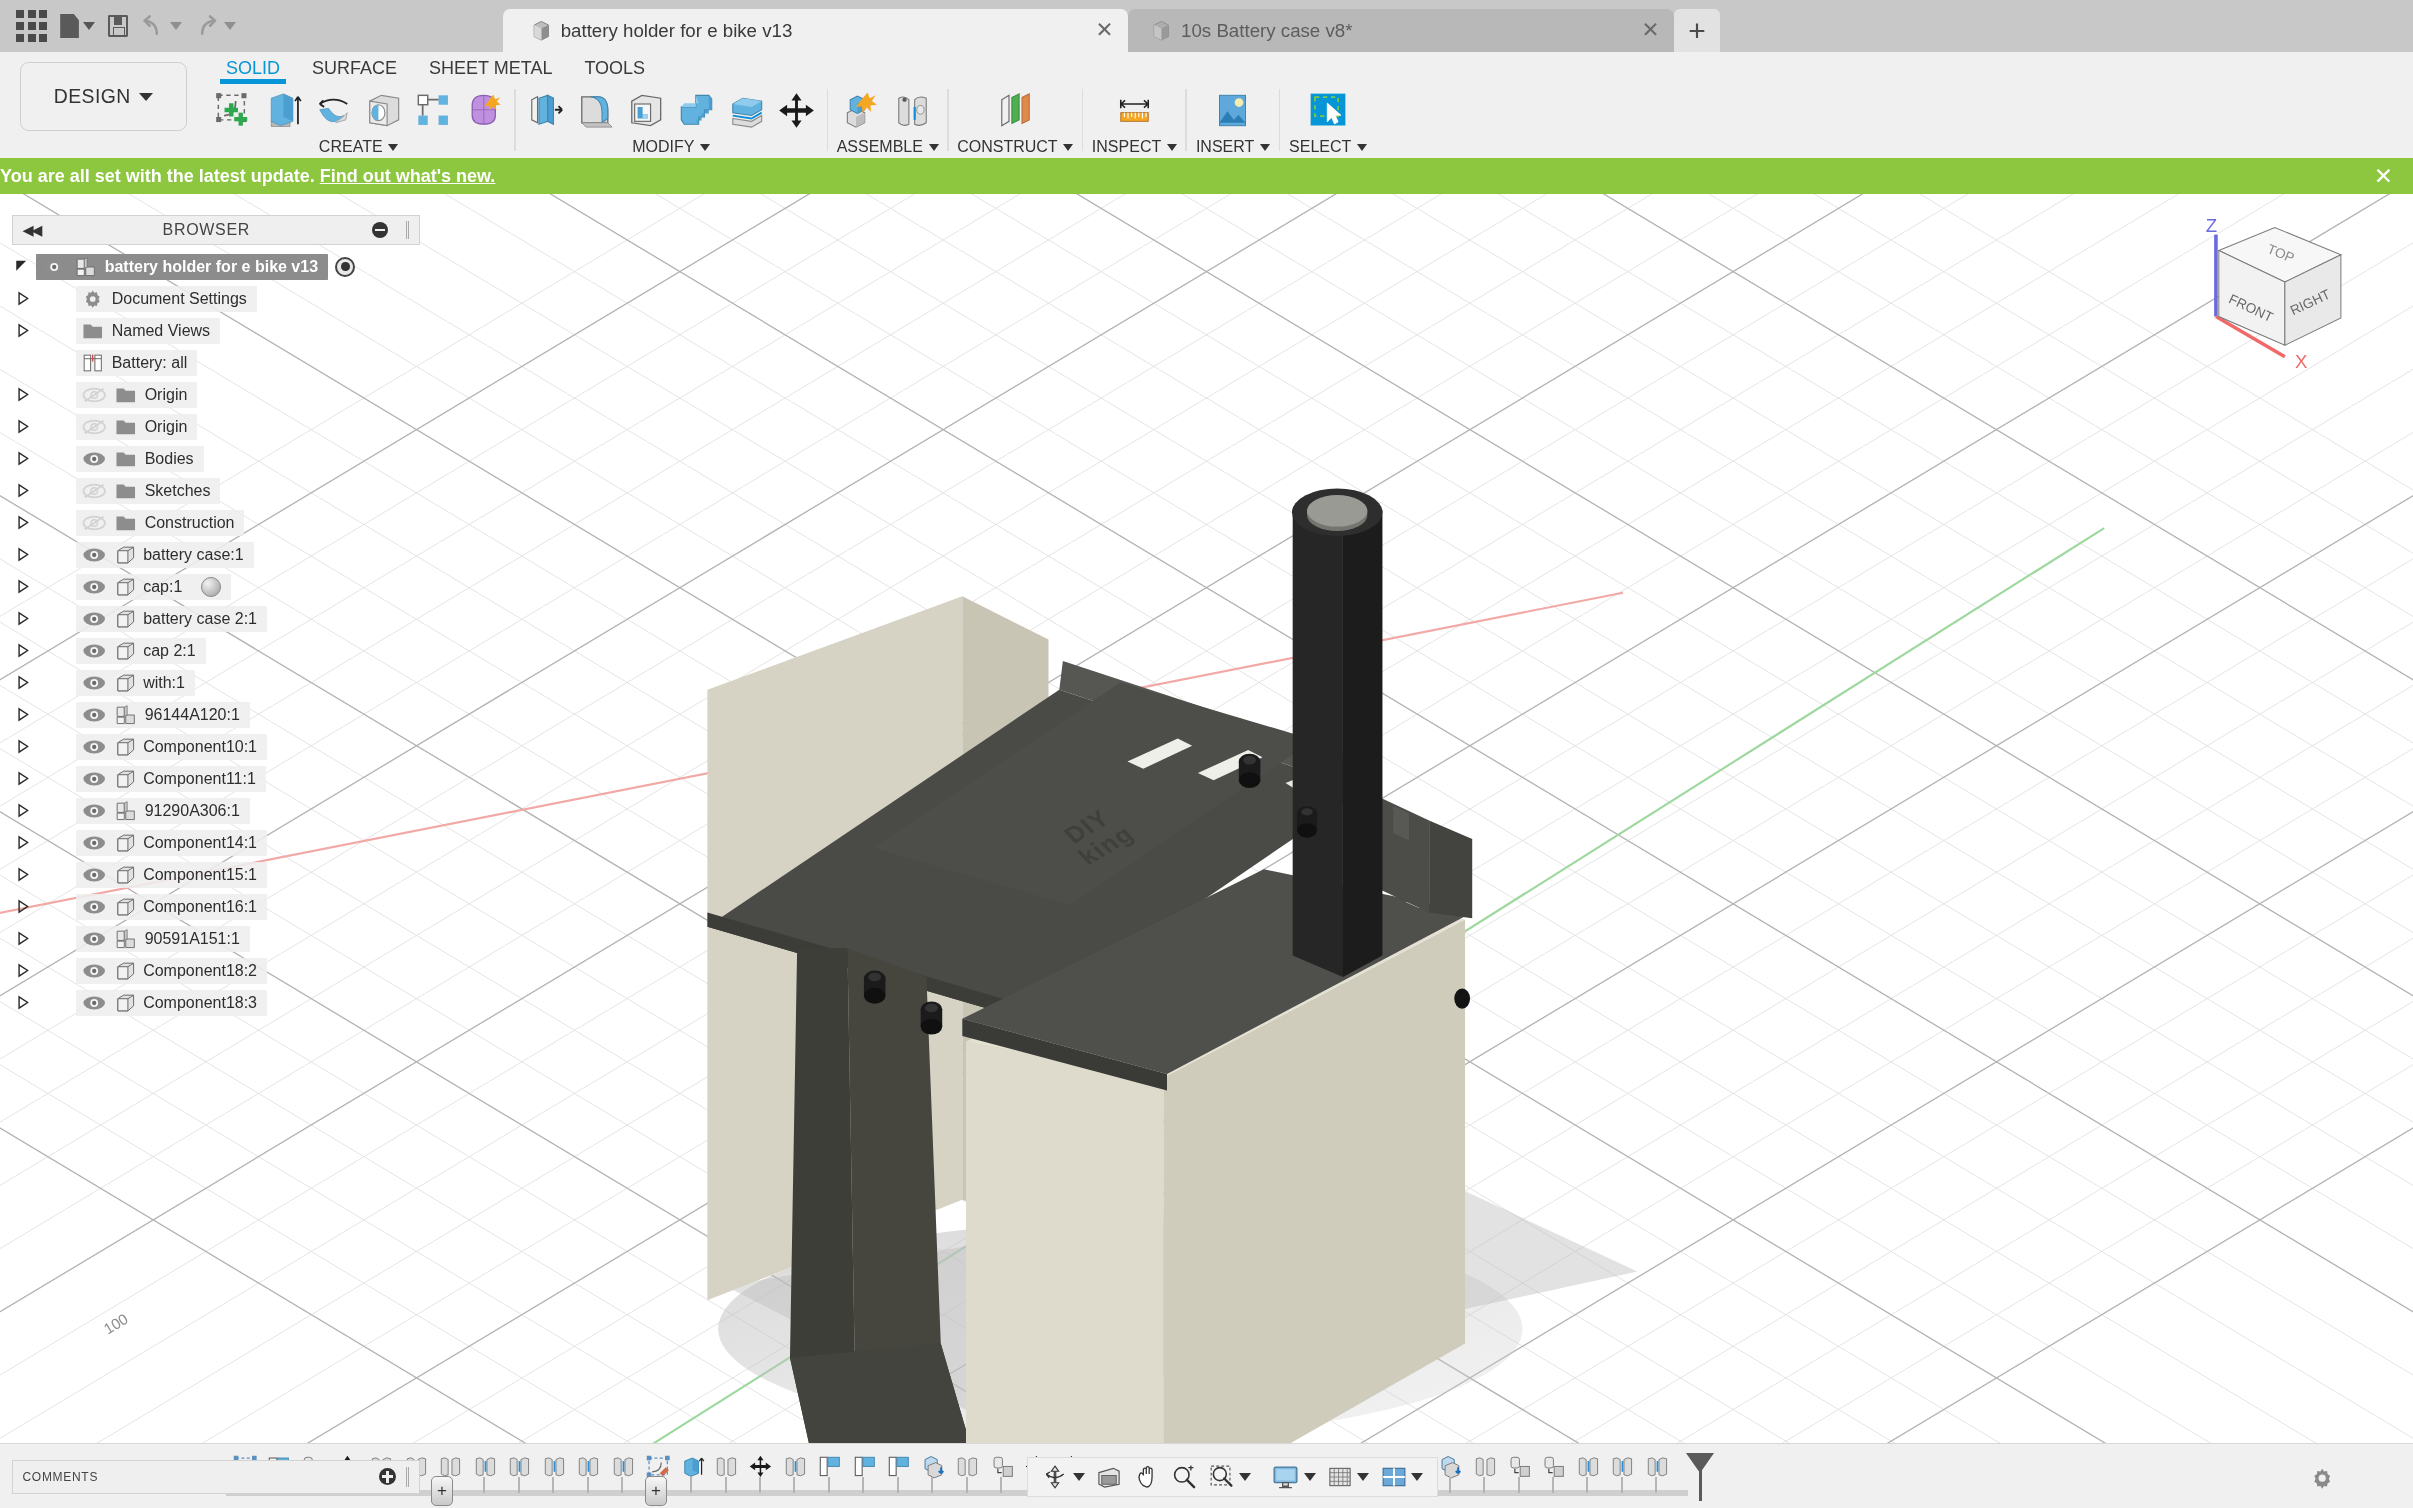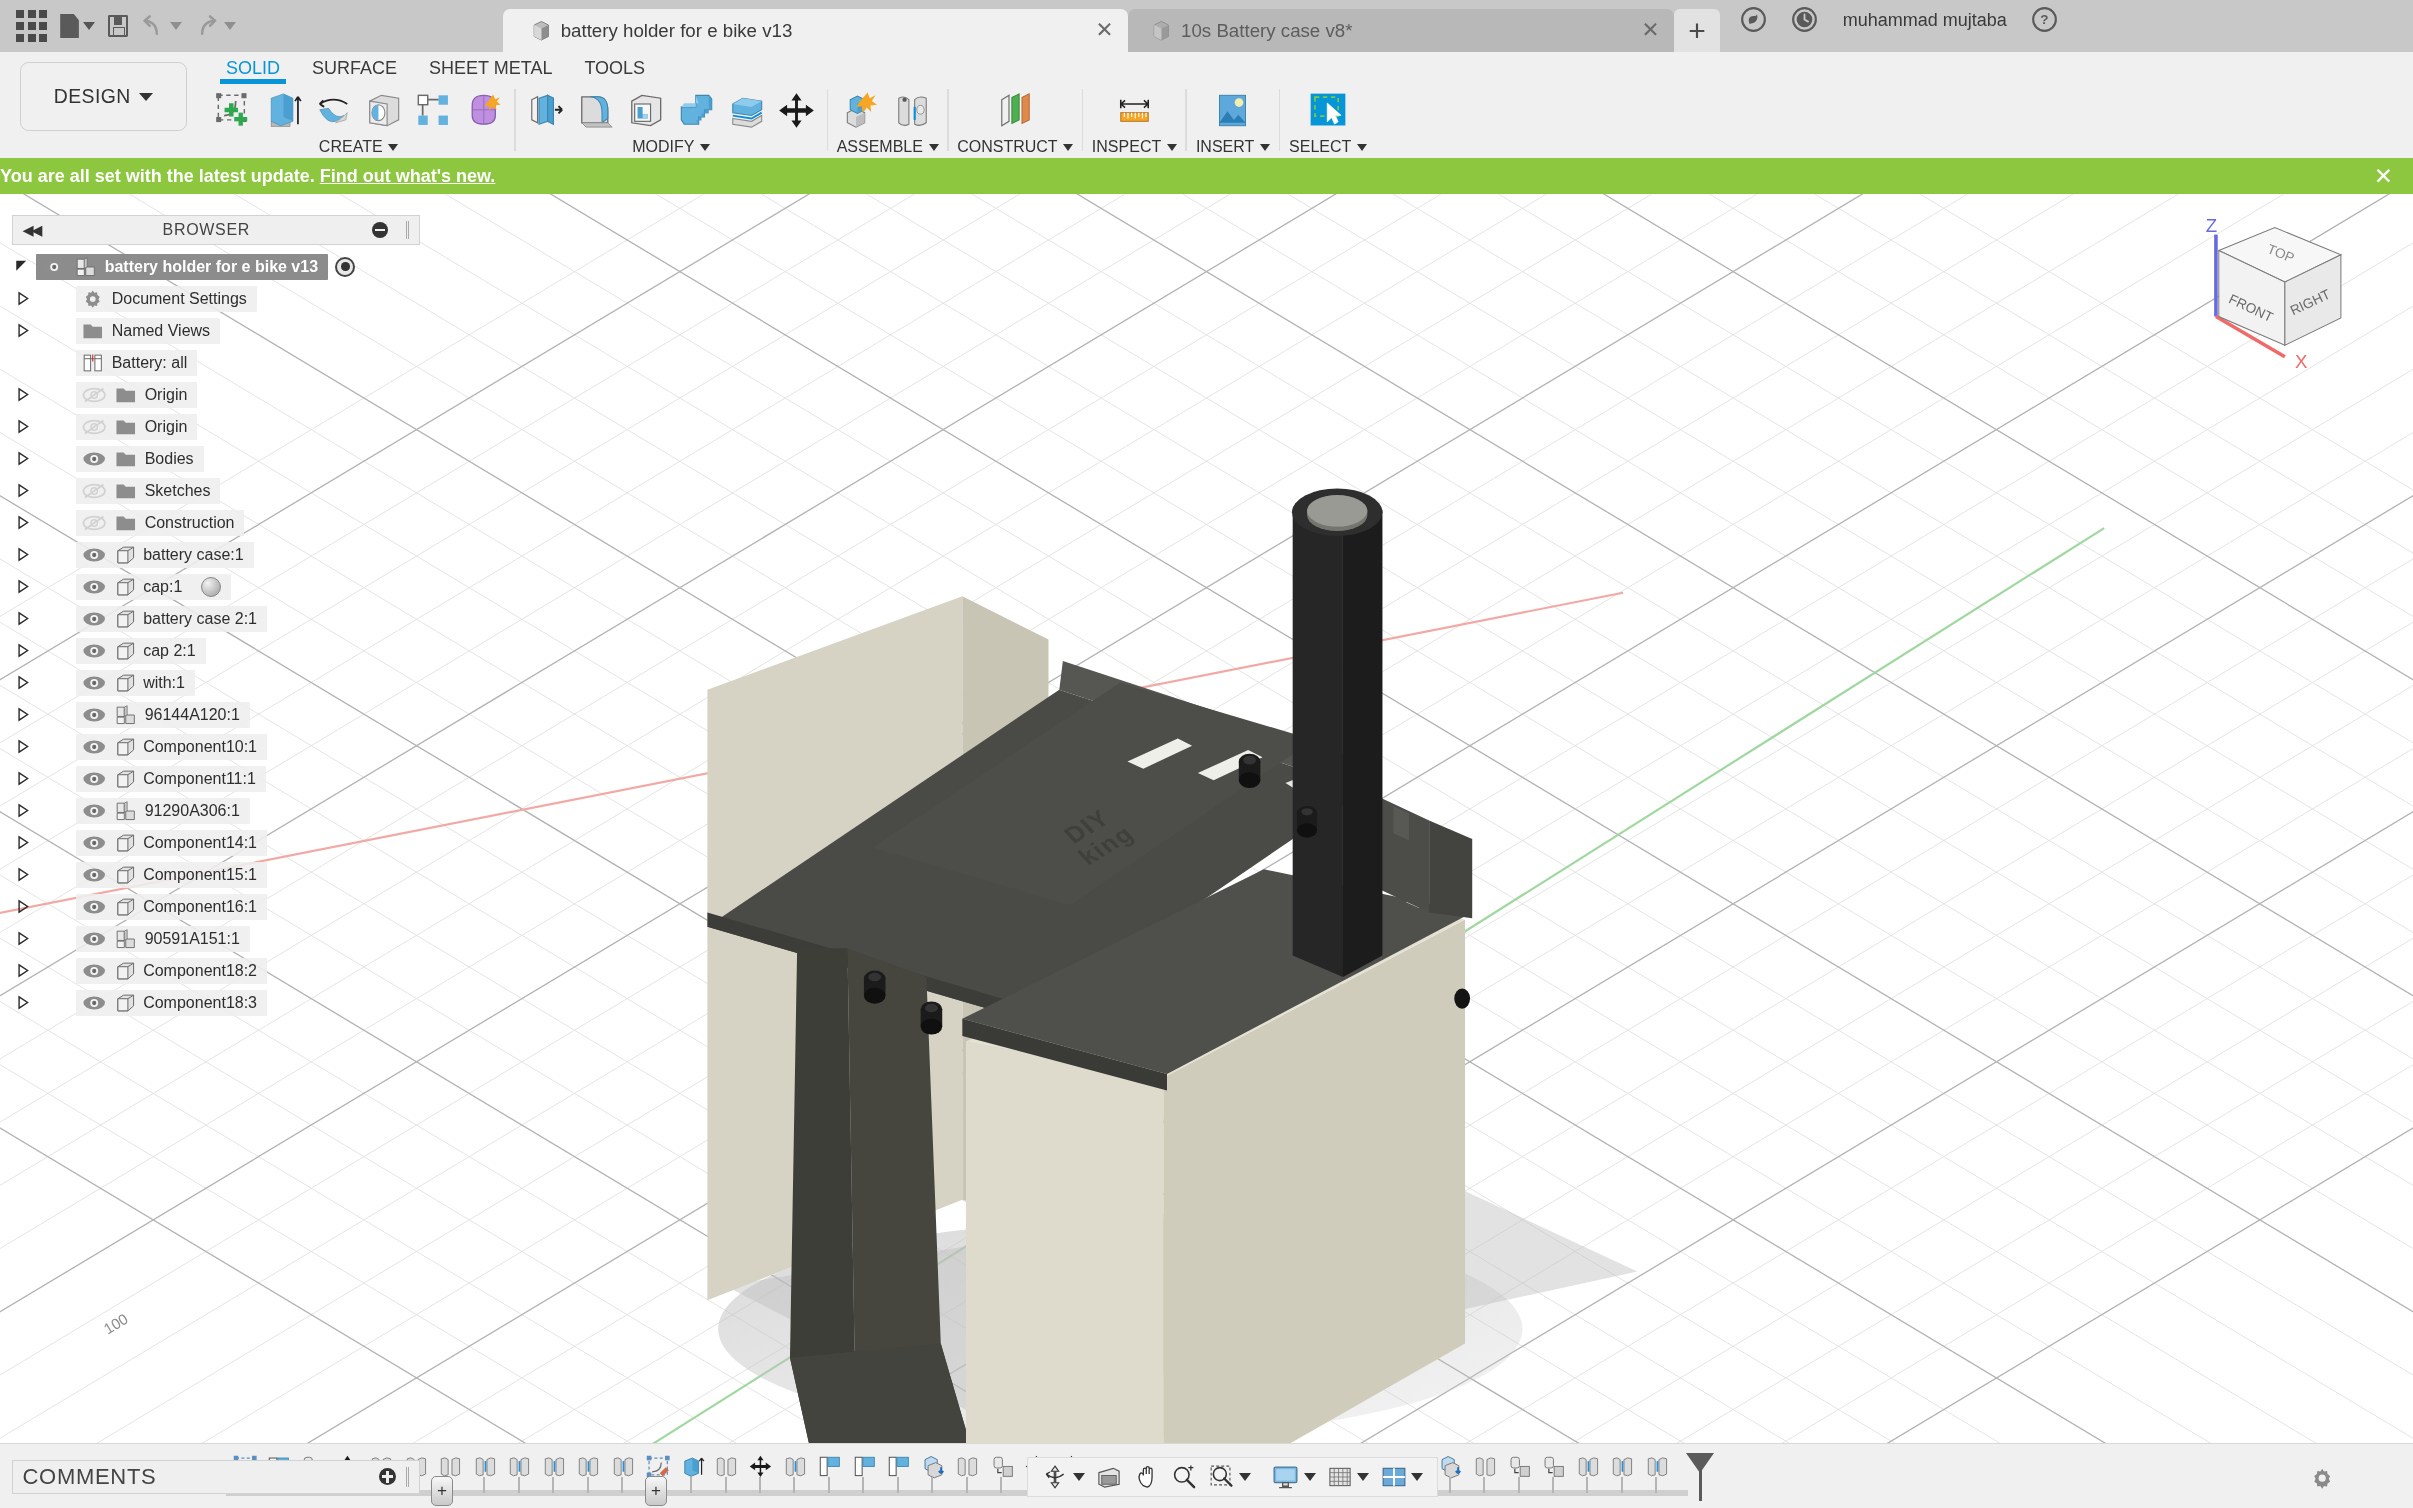--- a/index.html
+++ b/index.html
@@ -130,21 +130,21 @@
   .mat-ball { width:20px;height:20px;border-radius:50%;background:radial-gradient(circle at 32% 30%, #f2f2f2, #9a9a9a);
      border:0.7px solid #888; margin-left:10px; flex:none;}
   .ind1 { margin-left: 40px; }
 
   
   .comments {
     position:absolute; left:11.5px; bottom:14.4px; width:408px; height:34px;
     background:#efefef; border:0.7px solid #d2d2d2;
     display:flex; align-items:center; padding: 0 10px; z-index:10;
   }
-  .cm-title { font-size:22px; color:#444; letter-spacing:0.7px; flex:1; }
+  .cm-title { font-size:12px; color:#444; letter-spacing:0.7px; flex:1; }
   .cm-plus { width:17px;height:17px;border-radius:50%;background:#333;position:relative;cursor:pointer;}
   .cm-plus::after{content:"";position:absolute;left:2.9px;top:7.2px;width:11.5px;height:2.9px;background:#efefef;}
   .cm-plus::before{content:"";position:absolute;left:7.2px;top:2.9px;width:2.9px;height:11.5px;background:#efefef;z-index:1;}
   .cm-grip { width:2.9px; height:20px; border-left:1.4px solid #aaa; border-right:1.4px solid #aaa; margin-left:10px;}
 
   
   .viewbar {
     position:absolute; left:1027px; bottom:11.5px; height:40px;
     background:#f2f2f2; border:0.7px solid #dcdcdc;
     display:flex; align-items:center; gap:2.9px; padding: 0 10px; z-index:10;
@@ -238,42 +238,20 @@
               <path d="M3 7 L13 2 L23 7 L23 23 L13 28 L3 23 Z" fill="#adadad" stroke="#8a8a8a" stroke-width="1.2"></path>
               <path d="M13 28 L13 12 L23 7 L23 23 Z" fill="#999"></path>
               <path d="M3 7 L13 12 L13 28 L3 23 Z" fill="#c5c5c5"></path>
             </svg>
         </span>
         <span class="tab-label">10s Battery case v8*</span>
         <span class="tab-close">✕</span>
       </div>
       <div class="plus-tab">+</div>
 
-      <div class="tb-right">
-        <span>
-          <svg width="27" height="27" viewBox="0 0 38 38">
-              <circle cx="19" cy="19" r="16" fill="none" stroke="#5a5a5a" stroke-width="3"></circle>
-              <path d="M13 25 C22 25 26 19 24 12 C22 16 18 12 14 16 C11 19 13 22 13 25 Z" fill="#5a5a5a"></path>
-            </svg>
-        </span>
-        <span>
-          <svg width="27" height="27" viewBox="0 0 38 38">
-              <circle cx="19" cy="19" r="16" fill="none" stroke="#5a5a5a" stroke-width="3"></circle>
-              <circle cx="19" cy="19" r="11" fill="#5a5a5a"></circle>
-              <path d="M19 12 L19 19 L24 22" fill="none" stroke="#c8c8c8" stroke-width="2.6" stroke-linecap="round"></path>
-            </svg>
-        </span>
-        <span class="user-name">muhammad mujtaba</span>
-        <span>
-          <svg width="27" height="27" viewBox="0 0 38 38">
-              <circle cx="19" cy="19" r="16" fill="none" stroke="#5a5a5a" stroke-width="3"></circle>
-              <text x="19" y="26" text-anchor="middle" font-size="19" font-family="Liberation Sans, sans-serif" fill="#5a5a5a" font-weight="bold">?</text>
-            </svg>
-        </span>
-      </div>
     </div>
   </div>
 
   <div class="ribbon">
     <div class="design-btn">
       <span>DESIGN</span>
       <span class="caret-sm"></span>
     </div>
 
     <div class="ribbon-right">

